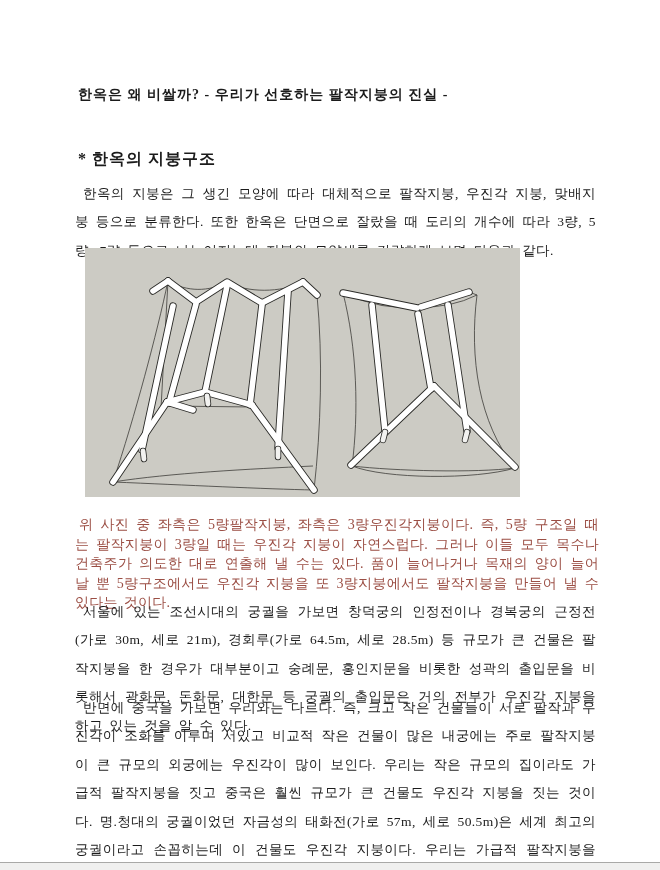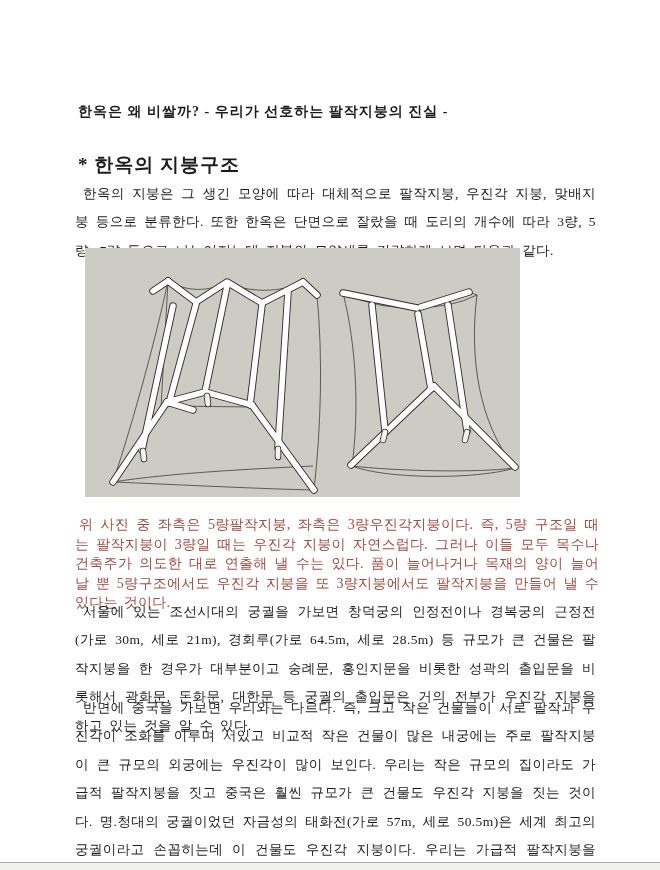--- a/index.html
+++ b/index.html
@@ -4,26 +4,26 @@
 <style>
   html,body{margin:0;padding:0;}
   body{
     width:660px;height:870px;position:relative;overflow:hidden;
     background:#ffffff;
     font-family:"Liberation Serif","DejaVu Serif",serif;
     color:#1b1b1b;
   }
   .abs{position:absolute;}
   .page-title{
-    left:78px;top:93px;width:540px;
+    left:78px;top:76px;width:540px;
     font-size:14px;font-weight:bold;letter-spacing:1px;line-height:19px;
   }
   .section-heading{
     left:78px;top:136px;width:300px;
-    font-size:19px;font-weight:bold;letter-spacing:1px;
+    font-size:16px;font-weight:bold;letter-spacing:1px;
   }
   .body-para{
     left:75px;width:521px;
     font-size:13.5px;line-height:28.5px;
     text-align:justify;word-spacing:3px;letter-spacing:0.4px;
     text-indent:8px;
   }
   .p1{top:166px;}
   .p2{top:584px;}
   .p3{top:680px;}

